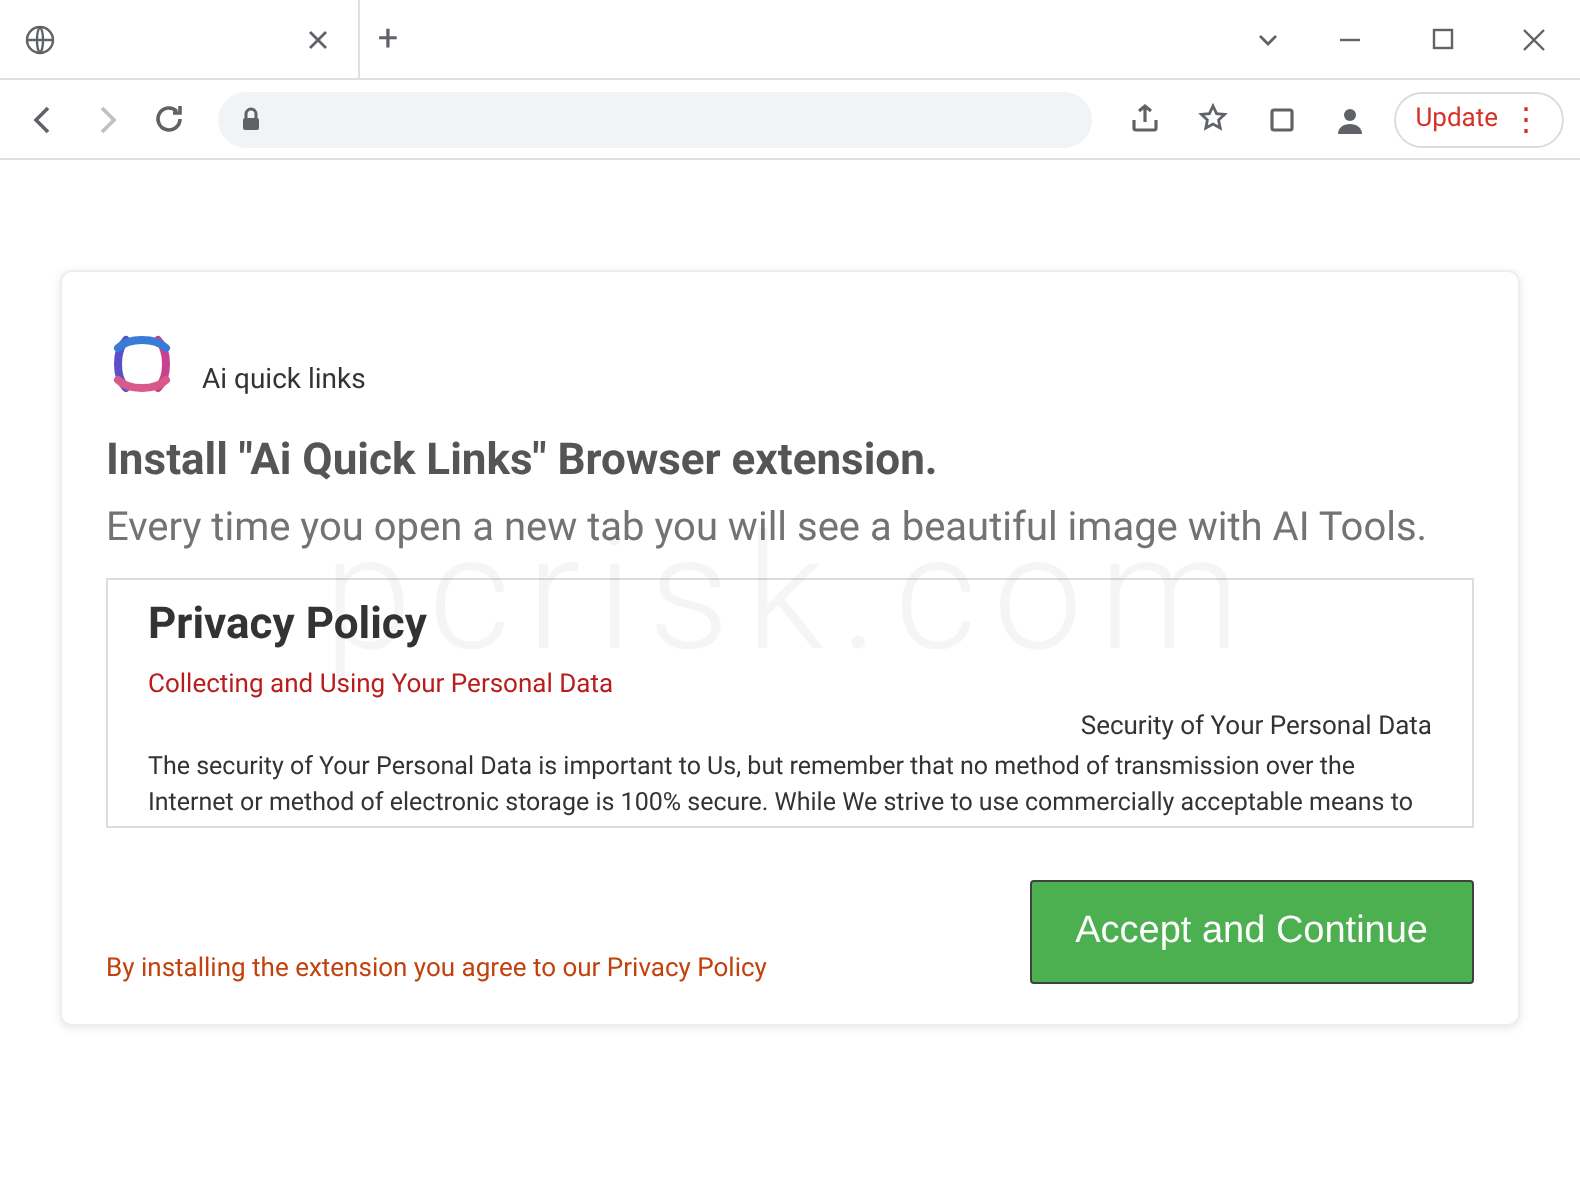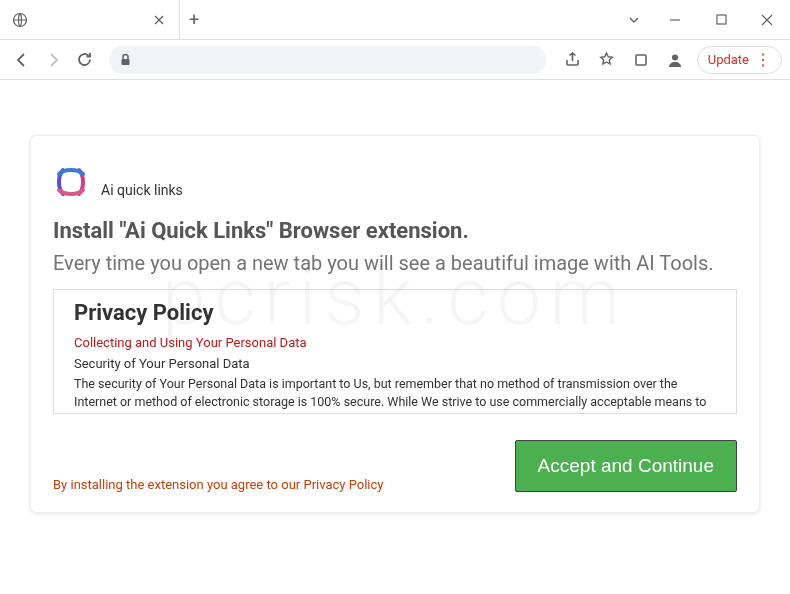--- a/index.html
+++ b/index.html
@@ -154,21 +154,21 @@
     .policy-box {
       border: 1px solid #ddd;
       height: 125px;
       overflow-y: scroll;
       padding: 10px 20px;
       margin-bottom: 26px;
       background: #fff;
     }
     .policy-title { font-size: 22px; font-weight: 700; color: #333; margin-bottom: 10px; }
     .policy-h2 { font-size: 13px; font-weight: 400; color: #b91c1c; margin-bottom: 6px; }
-    .policy-h3 { font-size: 13px; color: #333; margin-bottom: 4px; }
+    .policy-h3 { font-size: 13px; color: #333; margin-bottom: 4px; text-align: right; }
     .policy-text { font-size: 12.5px; color: #333; line-height: 1.45; }
     .bottom-row {
       display: flex;
       align-items: flex-end;
       justify-content: space-between;
       gap: 20px;
     }
     .agree-text { font-size: 13px; color: #c2410c; }
     .accept-btn {
       background: #4CAF50;

